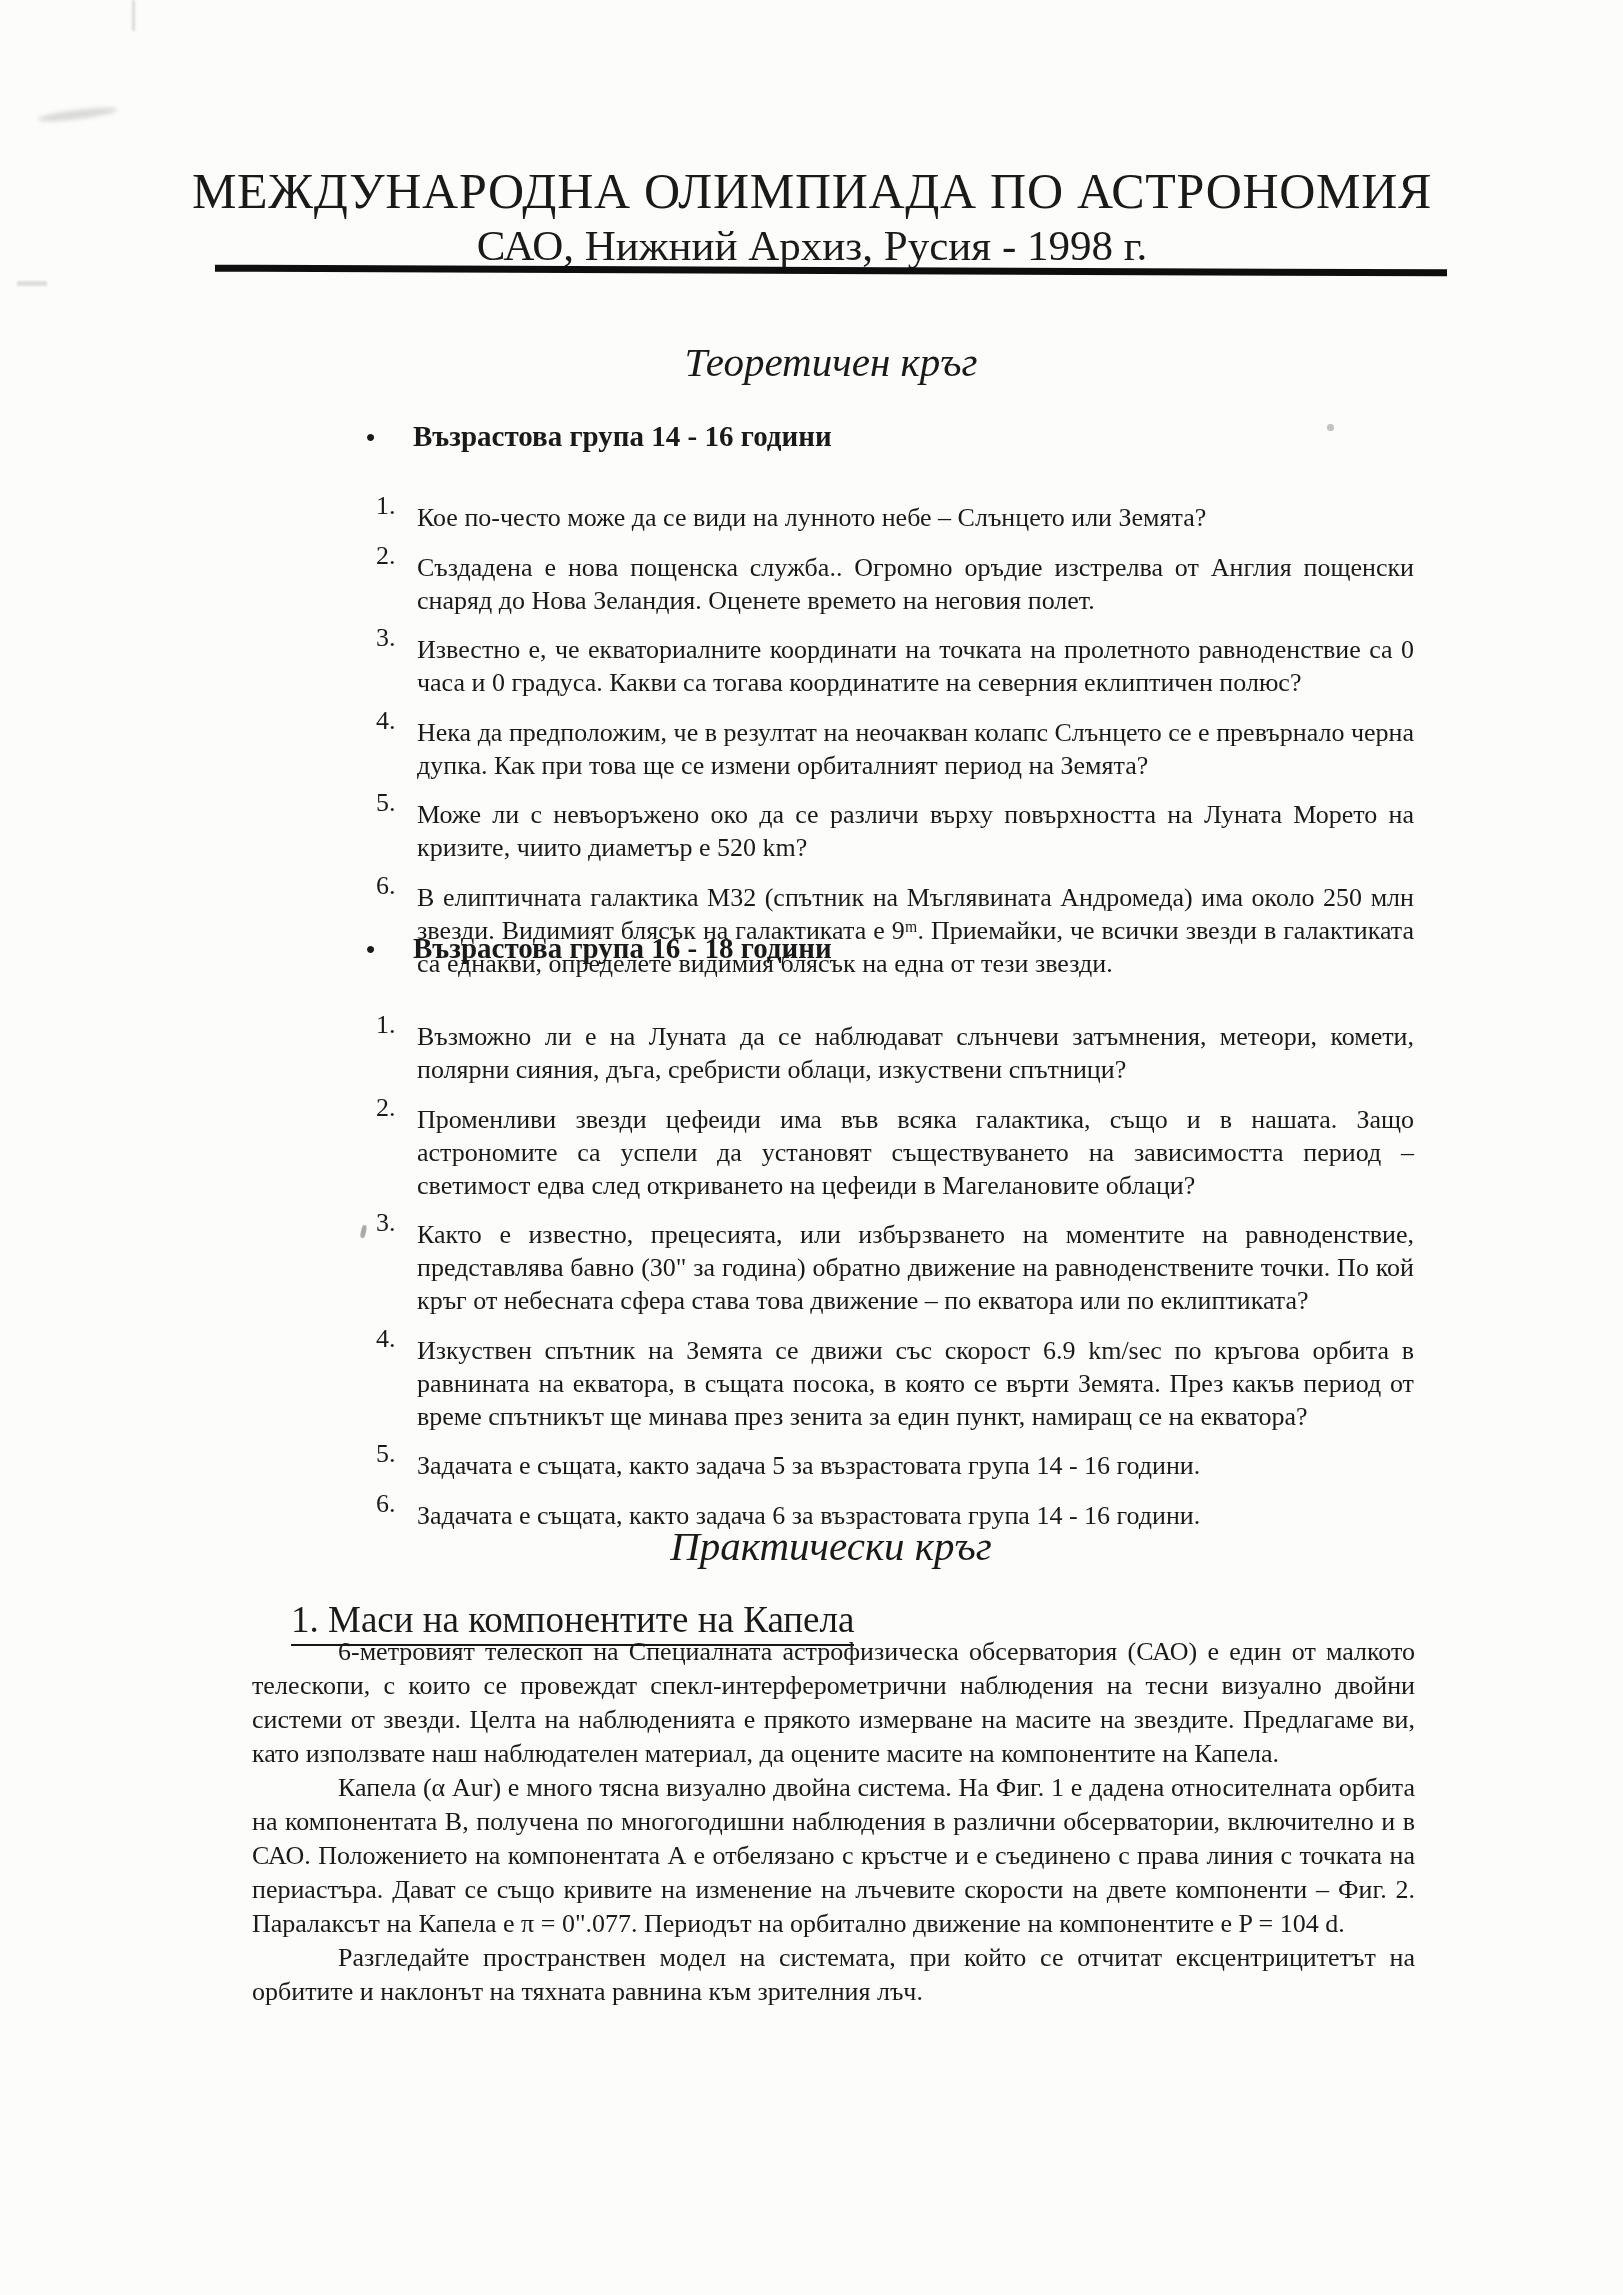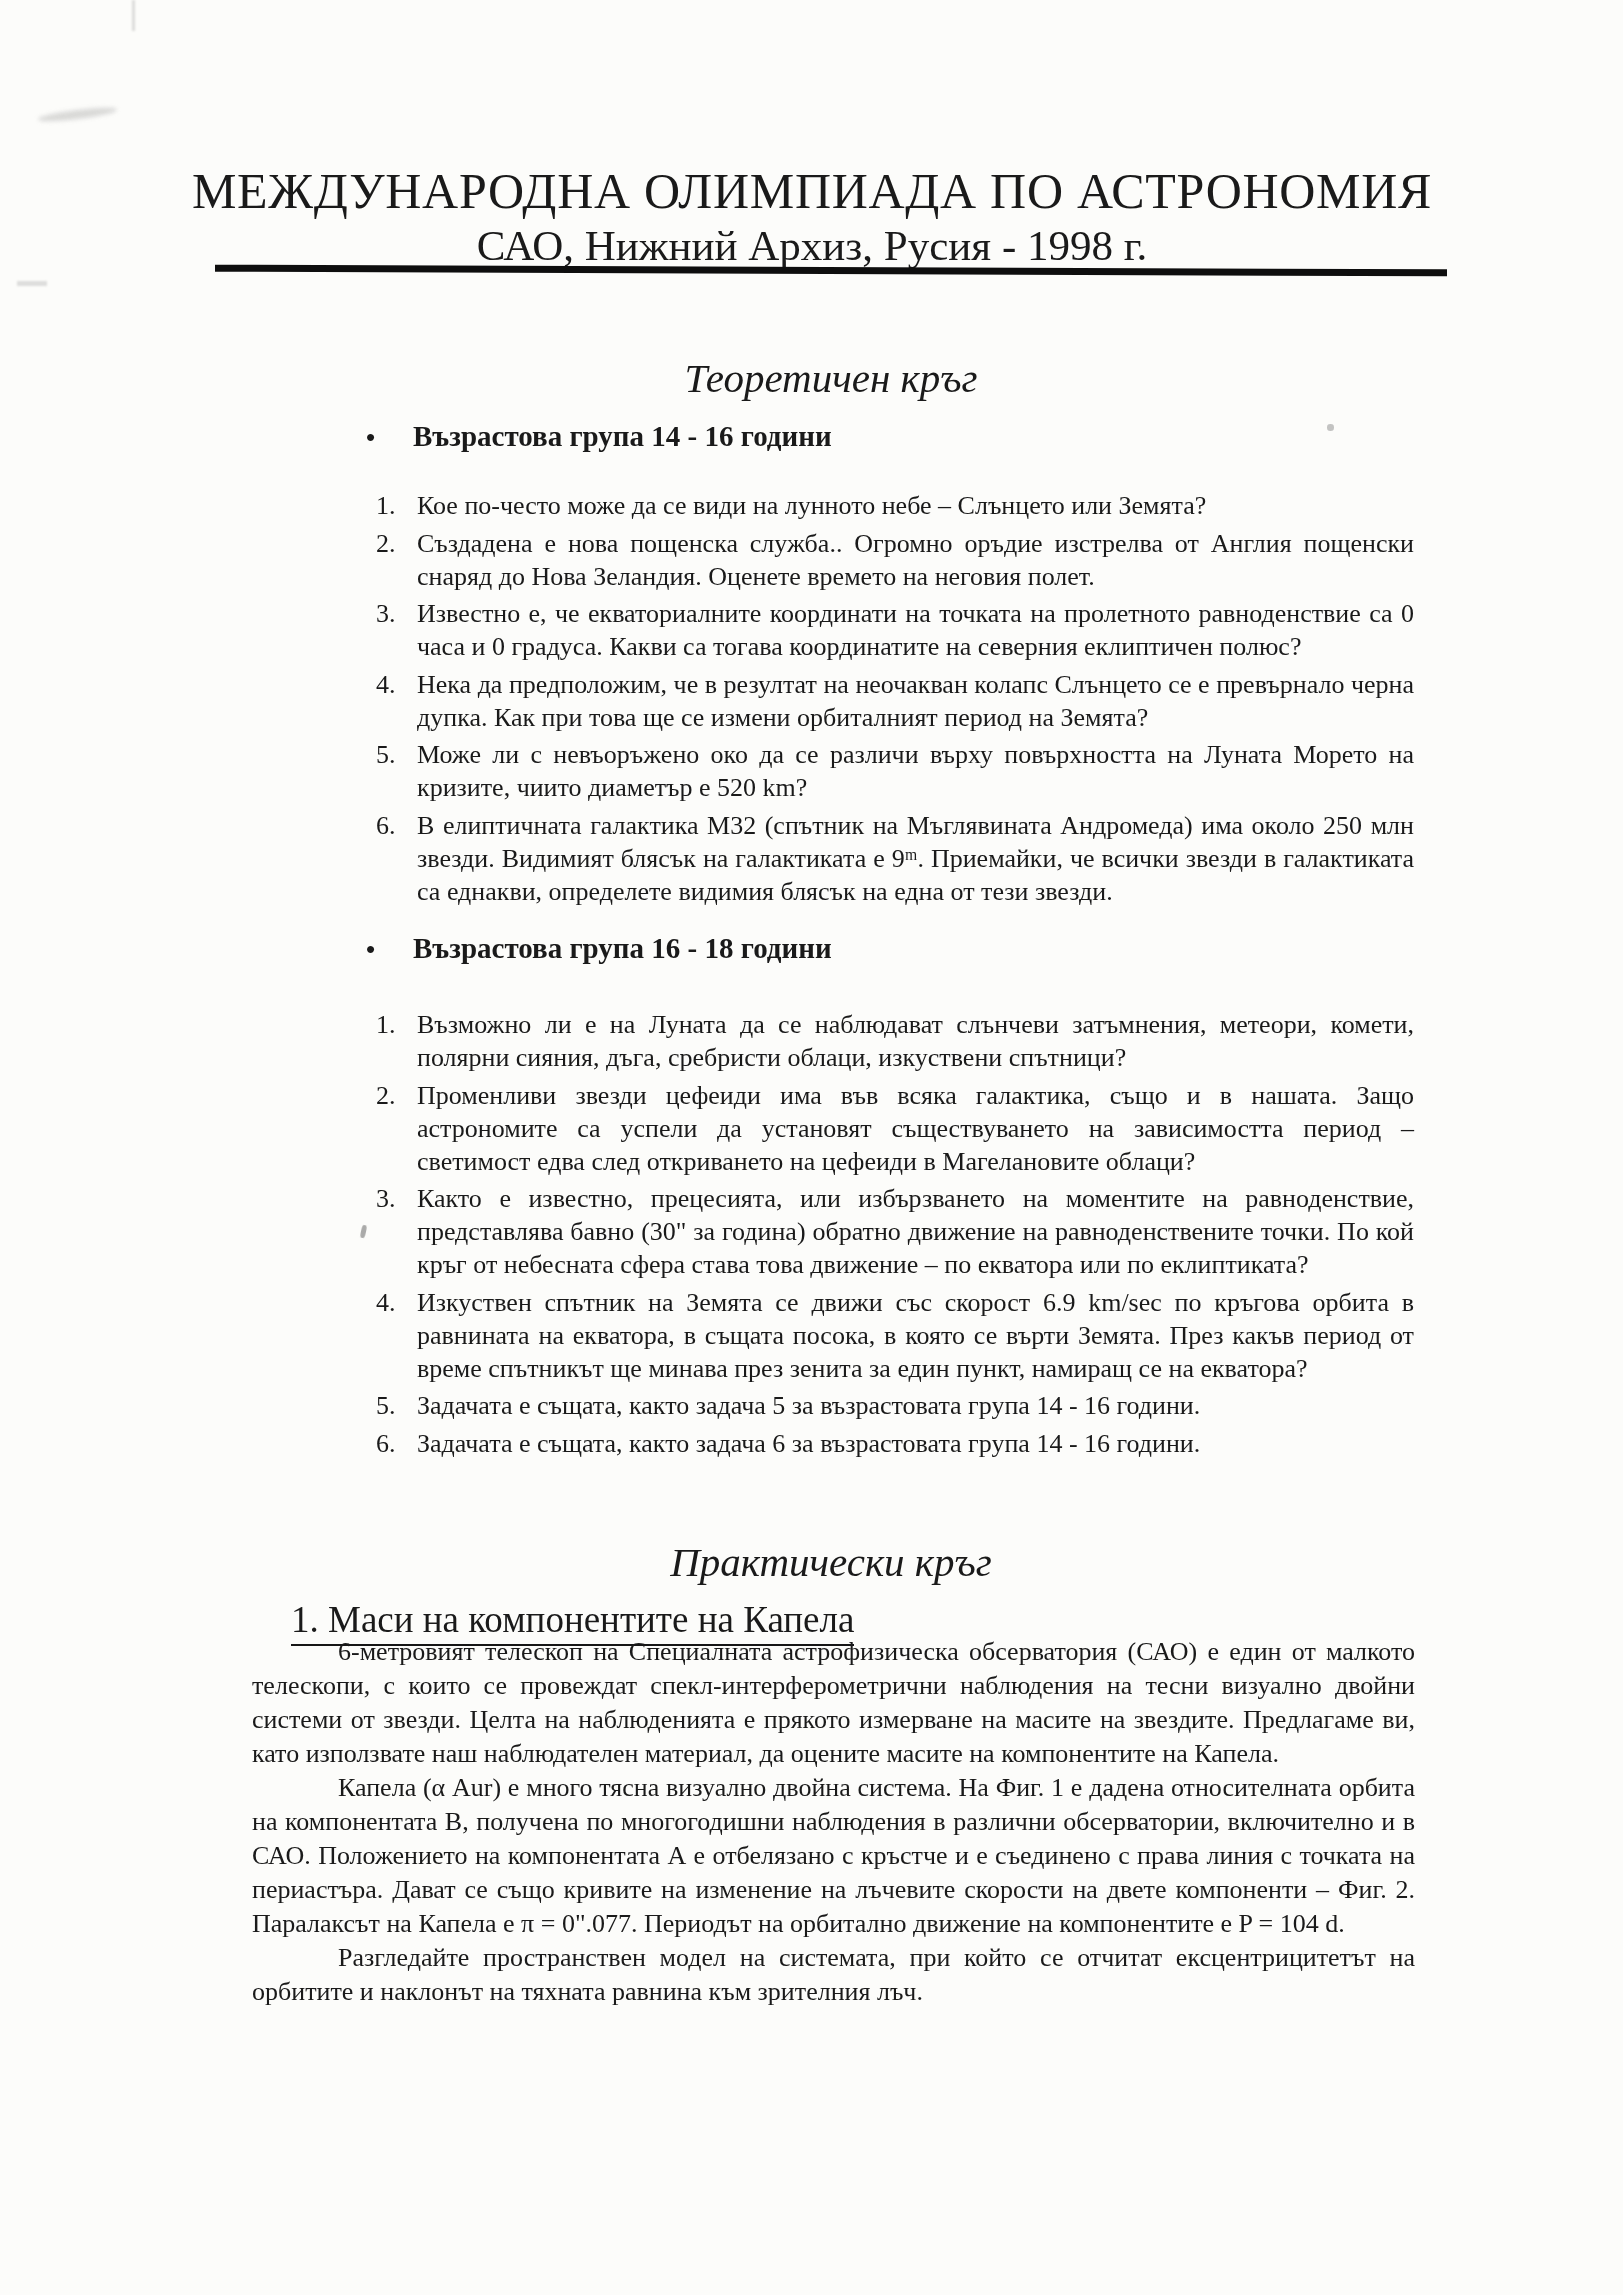--- a/index.html
+++ b/index.html
@@ -26,38 +26,38 @@
 
   
   .doc-title{position:absolute;top:161px;left:13px;right:12px;text-align:center;}
   .doc-title .l1{font-size:50px;line-height:60px;letter-spacing:0.7px;}
   .doc-title .l2{font-size:43px;line-height:50px;}
   .title-rule{position:absolute;top:267px;left:215px;width:1232px;height:7.2px;
               background:#0e0e0e;transform:rotate(0.22deg);}
 
   
   .round-heading{position:absolute;left:39px;right:0;text-align:center;
-                 font-style:italic;font-size:41px;font-weight:400;margin:16px;}
+                 font-style:italic;font-size:41px;font-weight:400;margin:0;}
   #theory-heading{top:338px;}
   #practical-heading{top:1522px;}
 
   
   .group-head{position:absolute;left:366px;display:flex;align-items:baseline;
               font-weight:700;font-size:29px;}
   .group-head .bullet{width:47px;font-size:26px;}
   #group1-head{top:420px;}
   #group2-head{top:932px;}
 
   
   .qlist{position:absolute;left:376px;width:1038px;}
   #list1{top:489px;}
   #list2{top:1008px;}
   .q{display:flex;font-size:26px;line-height:33px;margin-bottom:4.6px;}
   .qnum{flex:none;width:41px;}
-  .qtext{flex:1;text-align:justify;}
+  .qtext{flex:1;text-align:justify;margin-top:12px;}
 
   
   .task-title{position:absolute;top:1598px;left:291px;font-size:37px;font-weight:400;
               margin:0;border-bottom:2.6px solid #161616;padding-bottom:2.6px;}
   .paras{position:absolute;top:1635px;left:252px;width:1163px;
          font-size:26px;line-height:34px;text-align:justify;}
   .paras p{margin:0;text-indent:86px;}
 </style>
 </head>
 <body>

